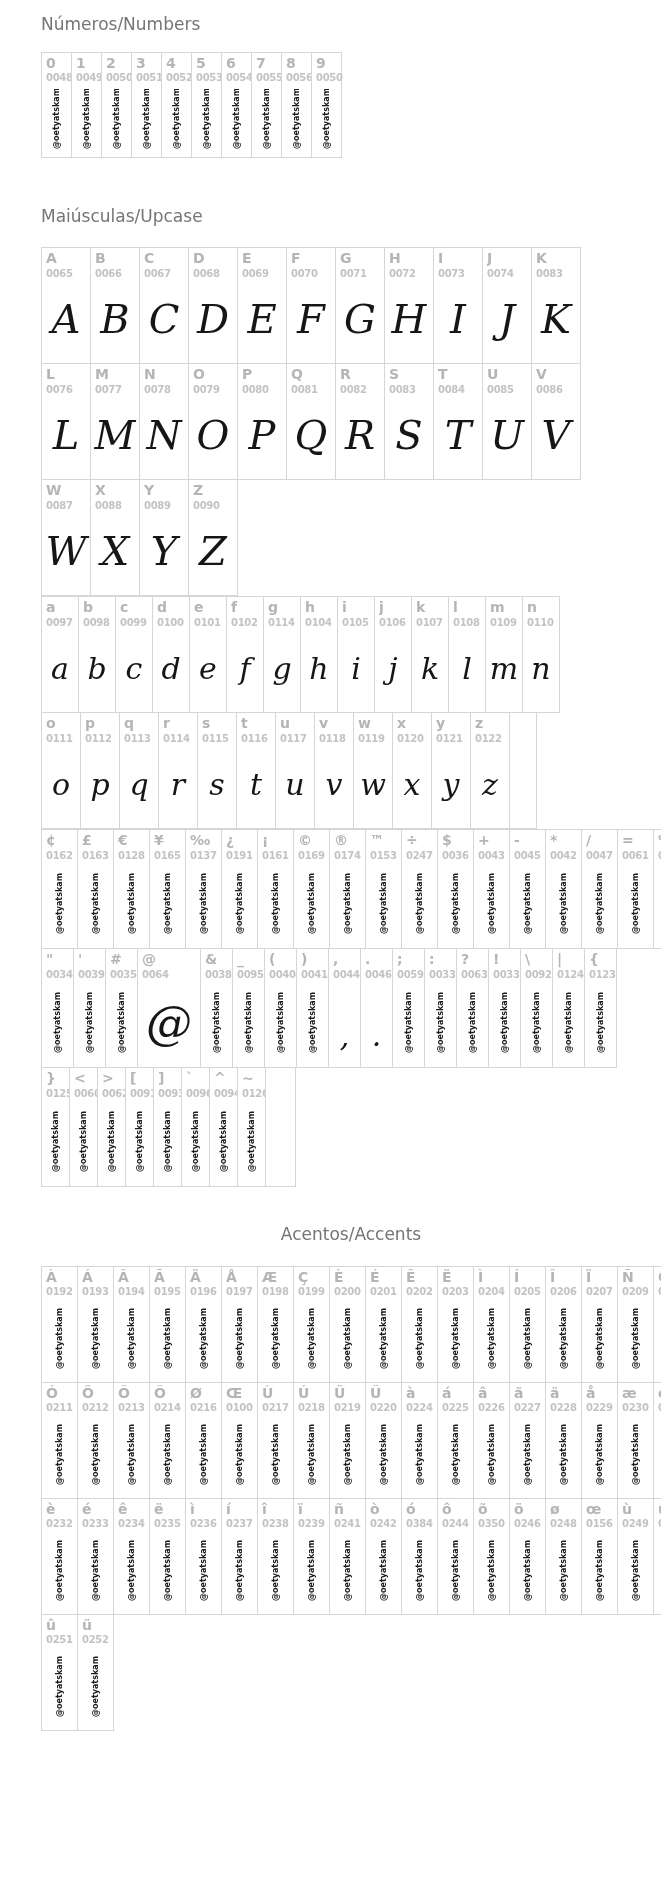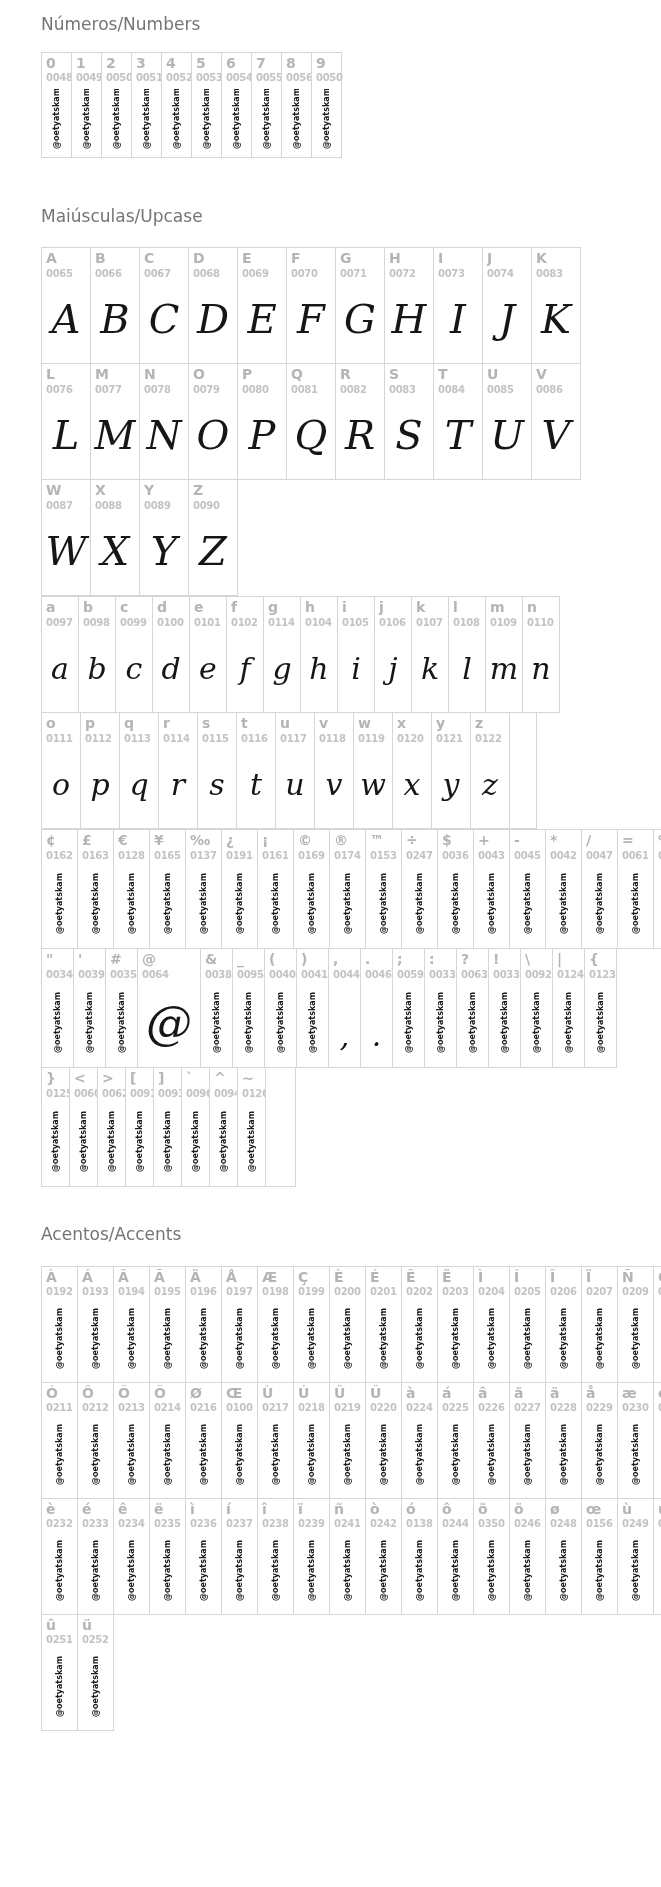--- a/index.html
+++ b/index.html
@@ -9,21 +9,21 @@
   }
   #charmap{padding:15px 0 0 7px;margin-left:34px;}
   .section-title{
     font-size:17px;font-weight:400;color:#757575;line-height:1.15;
     margin:0;letter-spacing:0;
   }
   .sec-numbers  .section-title{margin:0 0 17px 0;}
   .sec-upcase   .section-title{margin:49px 0 21px 0;}
   .sec-lowercase .section-title{margin:34px 0 23px 0;}
   .sec-symbols  .section-title{margin:41px 0 19px 0;}
-  .sec-accents  .section-title{margin:38px 0 21px 0;}
+  .sec-accents  .section-title{margin:38px 0 21px 0;text-align:center;}
 
   .row{display:flex;}
   .row + .row{margin-top:-1px;}
   .cell{
     border:1px solid #d6d6d6;box-sizing:border-box;background:#ffffff;
     display:flex;flex-direction:column;flex:0 0 auto;
   }
   .cell + .cell{margin-left:-1px;}
   .cell-head{padding:2px 0 0 4px;display:flex;flex-direction:column;min-height:34px;}
   .char{font-size:14px;font-weight:bold;color:#b5b5b5;line-height:1.25;white-space:nowrap;overflow:hidden;}
@@ -1453,21 +1453,21 @@
             <span class="char">ò</span>
             <span class="code">0242</span>
           </div>
           <div class="glyph-area">
             <span class="watermark">@oetyatskam</span>
           </div>
         </div>
         <div class="cell">
           <div class="cell-head">
             <span class="char">ó</span>
-            <span class="code">0138</span>
+            <span class="code">0384</span>
           </div>
           <div class="glyph-area">
             <span class="watermark">@oetyatskam</span>
           </div>
         </div>
         <div class="cell">
           <div class="cell-head">
             <span class="char">ô</span>
             <span class="code">0244</span>
           </div>

